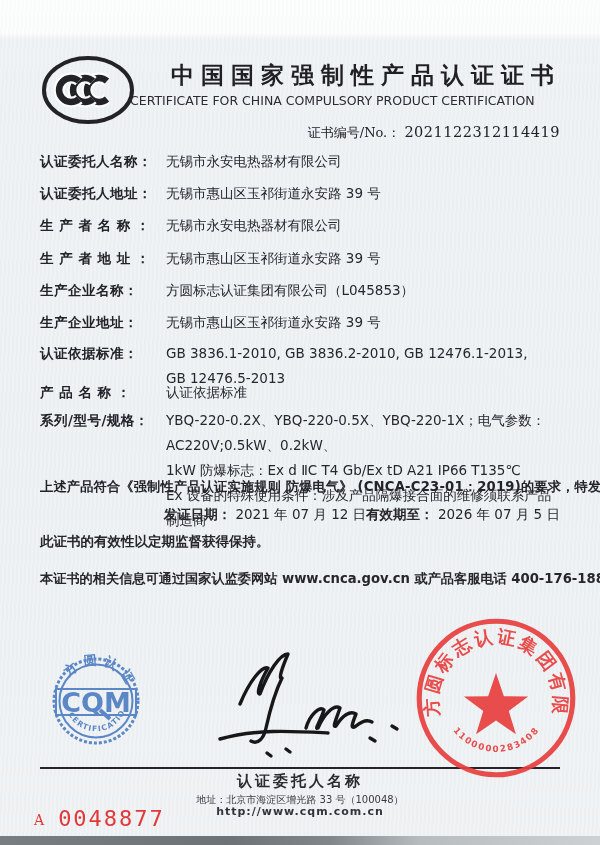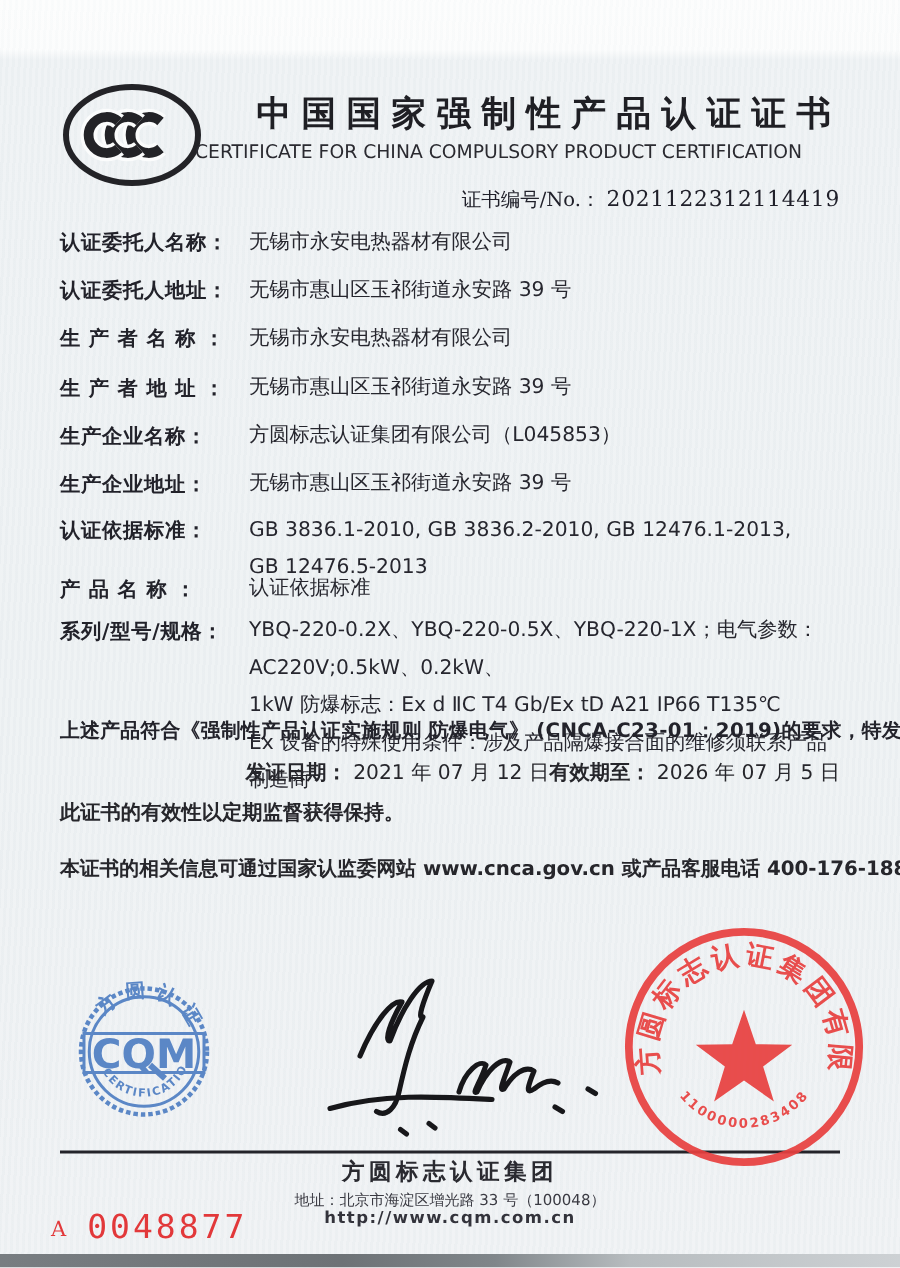--- a/index.html
+++ b/index.html
@@ -170,21 +170,21 @@
       <path d="M80,56 L87.6,78.2 L111,78.6 L92.3,92.6 L99.2,115 L80,101.6 L60.8,115 L67.7,92.6 L49,78.6 L72.4,78.2 Z" fill="#e8403f"></path>
       <path id="sealCode" d="M35,106 A52 52 0 0 0 125,106" fill="none"></path>
       <text font-size="8.5" font-weight="bold" fill="#e8403f" letter-spacing="1.5">
         <textPath href="#sealCode" startOffset="6%">1100000283408</textPath>
       </text>
     </svg>
   </div>
 
   <div class="layer sepline"></div>
 
-  <div class="layer org">方圆标志认证集团</div>
+  <div class="layer org">认证委托人名称</div>
   <div class="layer addr">地址：北京市海淀区增光路 33 号（100048）</div>
   <div class="layer website">http://www.cqm.com.cn</div>
 
   <div class="layer serial" style="color:#e2383a;">
     <span class="pfx">A</span>
     <span class="num">0048877</span>
   </div>
 
   <div class="layer bottombar"></div>
 </div>

